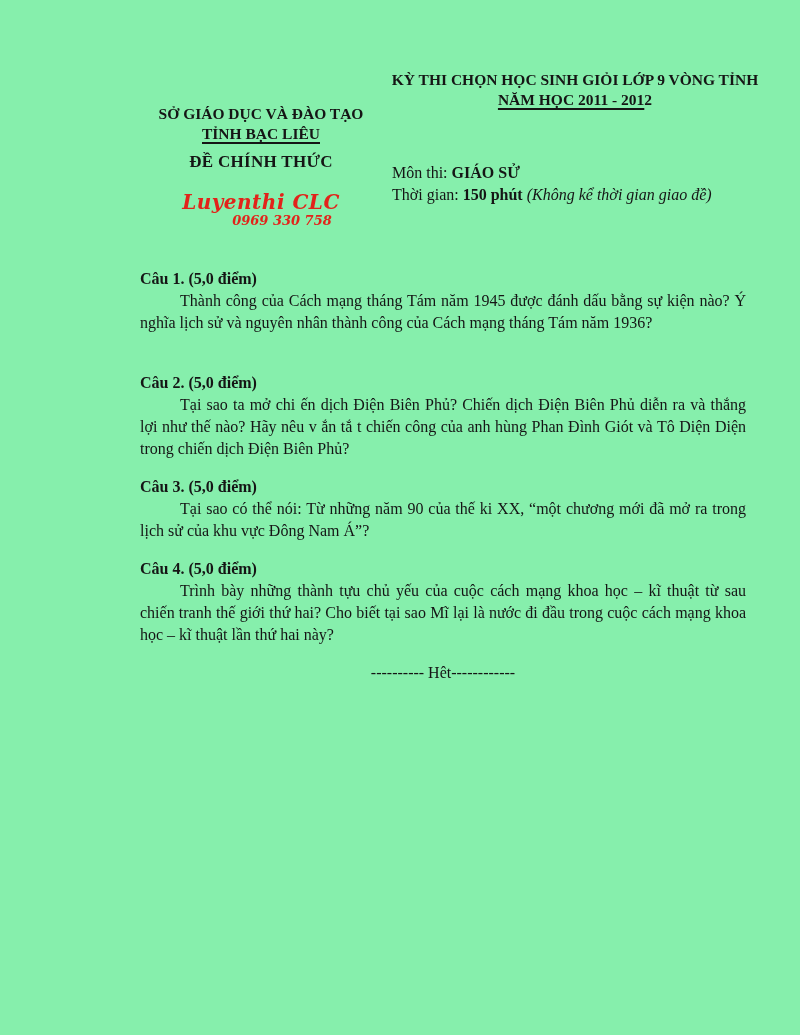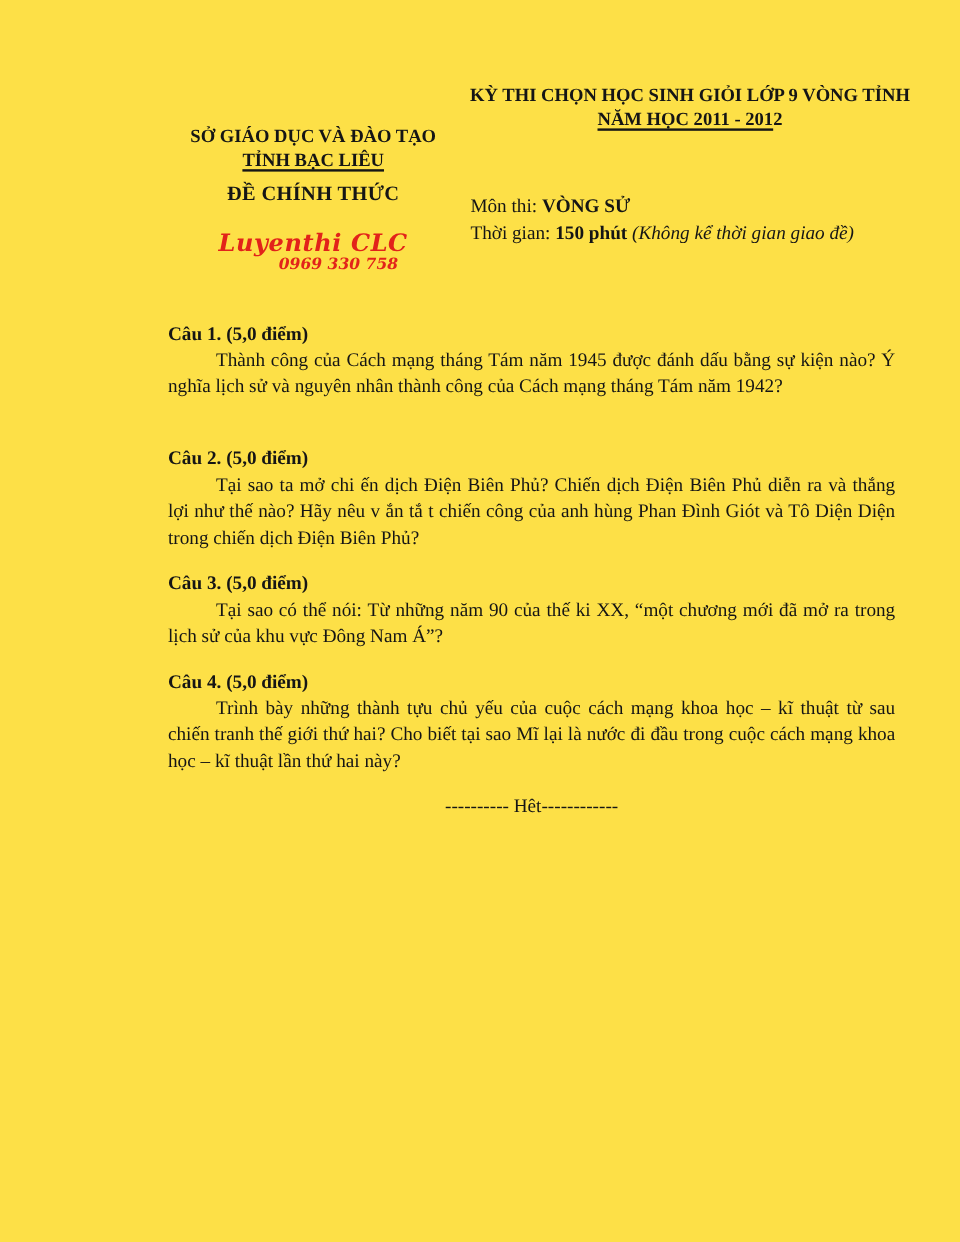--- a/index.html
+++ b/index.html
@@ -4,21 +4,21 @@
 <style>
   html, body {
     margin: 0;
     padding: 0;
     background: #ffffff;
   }
   .page {
     position: relative;
     width: 800px;
     height: 1035px;
-    background: #fde047;
+    background: #86efac;
     font-family: "Liberation Serif", "DejaVu Serif", serif;
     color: #151515;
     overflow: hidden;
   }
 
   
   .hdr-right {
     position: absolute;
     left: 385px;
     top: 70px;
@@ -119,29 +119,29 @@
     <div>SỞ GIÁO DỤC VÀ ĐÀO TẠO</div>
     <div class="u">TỈNH BẠC LIÊU</div>
     <div class="exam-type">ĐỀ CHÍNH THỨC</div>
     <div class="logo" style="color:#e2231a">
       <div class="logo-name">Luyenthi CLC</div>
       <div class="logo-phone">0969 330 758</div>
     </div>
   </div>
 
   <div class="subject-block">
-    <div><span>Môn thi:</span> <b>VÒNG SỬ</b></div>
+    <div><span>Môn thi:</span> <b>GIÁO SỬ</b></div>
     <div><span>Thời gian:</span> <b>150 phút</b> <i>(Không kể thời gian giao đề)</i></div>
   </div>
 
   <div class="body">
 
     <div class="q q-first">
       <div class="q-head"><span>Câu 1.</span> <span class="q-points">(5,0 điểm)</span></div>
-      <p class="q-text">Thành công của Cách mạng tháng Tám năm 1945 được đánh dấu bằng sự kiện nào? Ý nghĩa lịch sử và nguyên nhân thành công của Cách mạng tháng Tám năm 1942?</p>
+      <p class="q-text">Thành công của Cách mạng tháng Tám năm 1945 được đánh dấu bằng sự kiện nào? Ý nghĩa lịch sử và nguyên nhân thành công của Cách mạng tháng Tám năm 1936?</p>
     </div>
 
     <div class="q">
       <div class="q-head"><span>Câu 2.</span> <span class="q-points">(5,0 điểm)</span></div>
       <p class="q-text">Tại sao ta mở chi ến dịch Điện Biên Phủ? Chiến dịch Điện Biên Phủ diễn ra và thắng lợi như thế nào? Hãy nêu v ắn tắ t chiến công của anh hùng Phan Đình Giót và Tô Diện Diện trong chiến dịch Điện Biên Phủ?</p>
     </div>
 
     <div class="q">
       <div class="q-head"><span>Câu 3.</span> <span class="q-points">(5,0 điểm)</span></div>
       <p class="q-text">Tại sao có thể nói: Từ những năm 90 của thế ki XX, “một chương mới đã mở ra trong lịch sử của khu vực Đông Nam Á”?</p>

